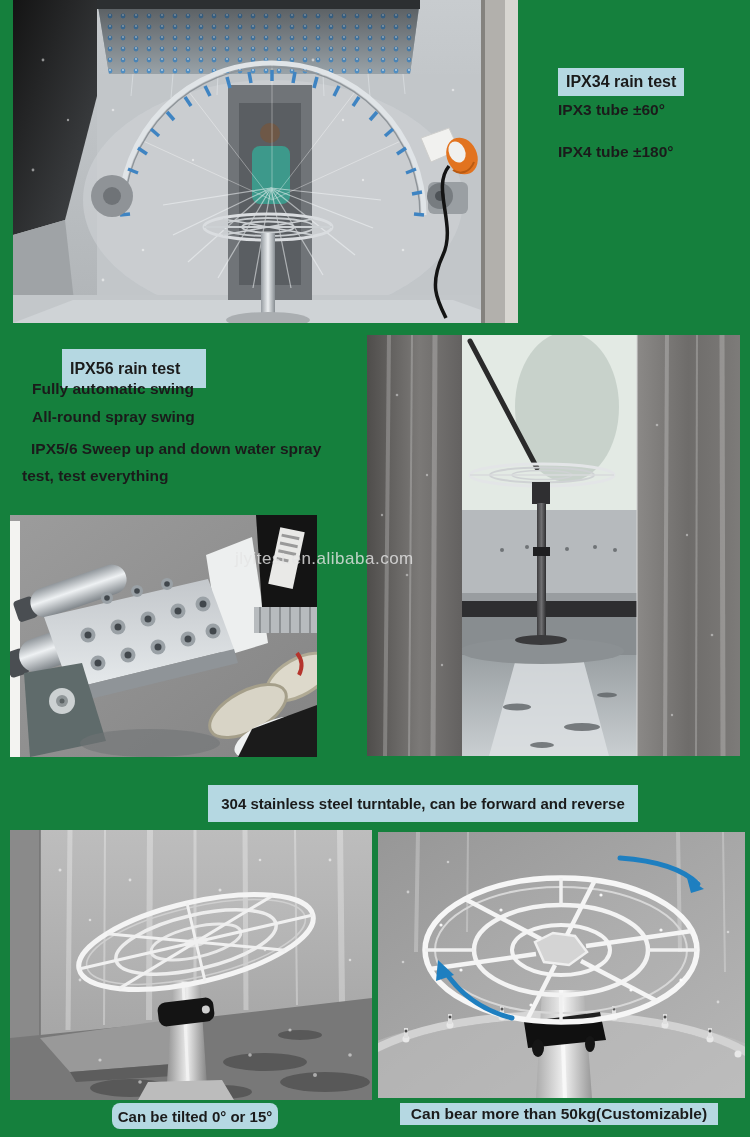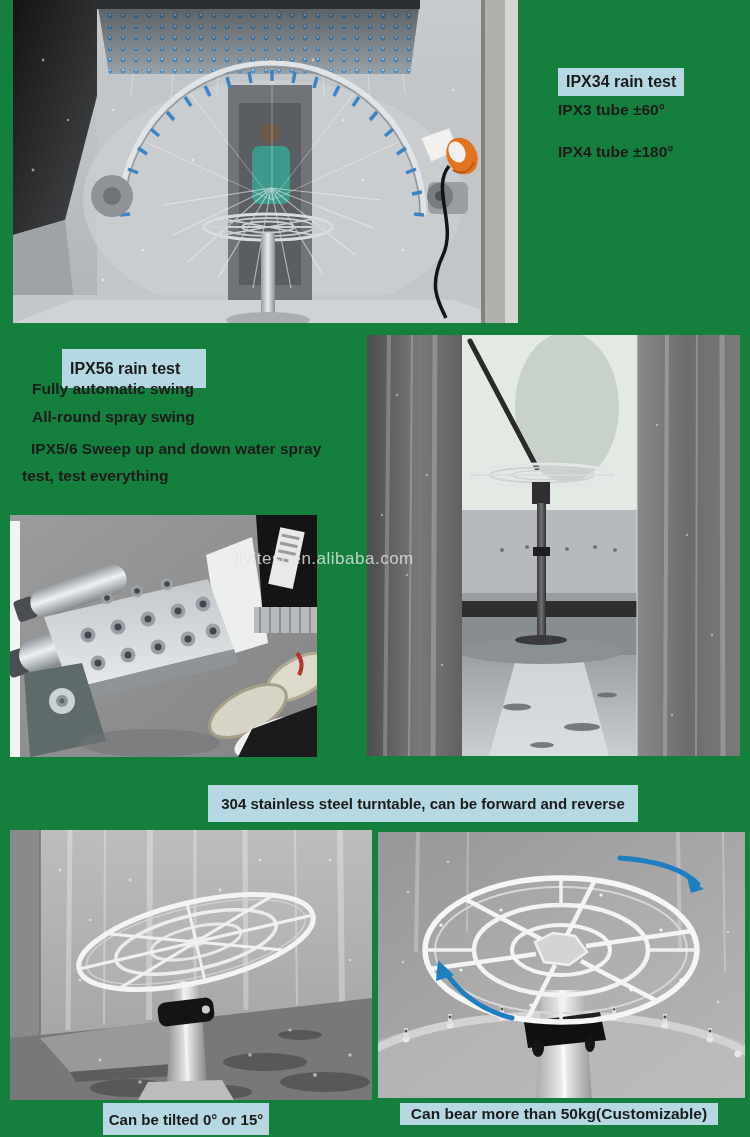--- a/index.html
+++ b/index.html
@@ -555,16 +555,16 @@
     <g>
       <path d="M 242 26 Q 298 30 320 52" fill="none" style="stroke:var(--arrow,#1e7fc0)" stroke-width="5" stroke-linecap="round"></path>
       <polygon points="326,57 309,46 313,61" style="fill:var(--arrow,#1e7fc0)"></polygon>
     </g>
     <g>
       <path d="M 134 186 Q 90 175 66 138" fill="none" style="stroke:var(--arrow,#1e7fc0)" stroke-width="5" stroke-linecap="round"></path>
       <polygon points="60,128 76,143 58,149" style="fill:var(--arrow,#1e7fc0)"></polygon>
     </g>
   </svg>
 
-  <div class="abs hl caption" style="left:103px;top:1103px;width:166px;height:32px;">Can be tilted 0° or 15°</div>
+  <div class="abs hl caption" style="left:112px;top:1103px;width:166px;height:26px;border-radius:8px;">Can be tilted 0° or 15°</div>
   <div class="abs hl caption wide" style="left:400px;top:1103px;width:318px;height:22px;">Can bear more than 50kg(Customizable)</div>
 
 </div>
 
 </body></html>

